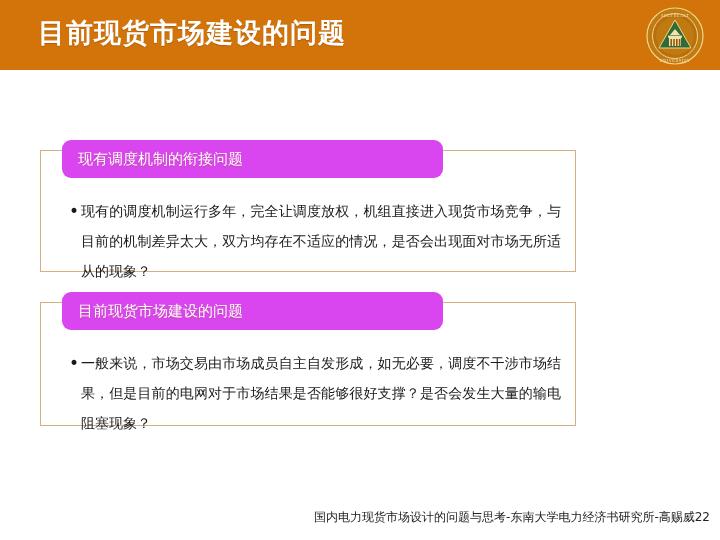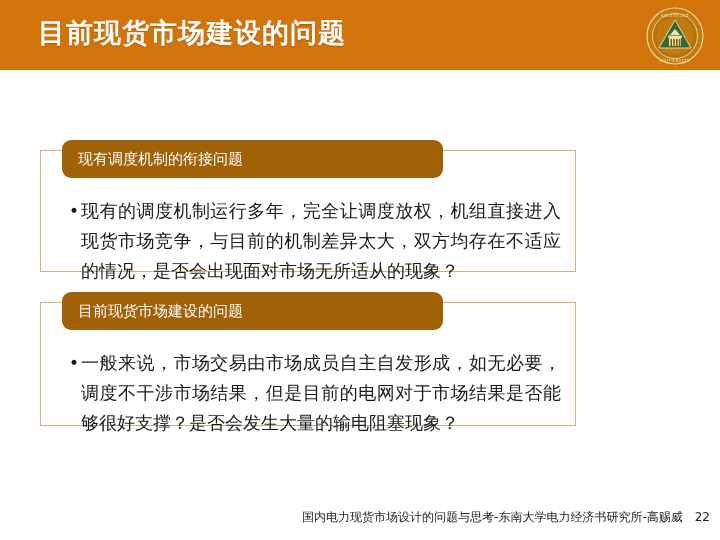--- a/index.html
+++ b/index.html
@@ -68,21 +68,21 @@
   .sec-1-body { height: 122px; }
   .sec-2-body { height: 124px; }
 
   
   .sec-header {
     position: absolute;
     left: 62px;
     top: 0px;
     width: 381px;
     height: 38px;
-    background: #a16207;
+    background: #d946ef;
     border-radius: 9px;
     box-sizing: border-box;
   }
   .sec-header-label {
     position: absolute;
     left: 16px;
     top: 9px;
     font-size: 15px;
     color: #ffffff;
     line-height: 20px;
@@ -101,39 +101,39 @@
   }
   .bullet-dot {
     width: 12px;
     flex: 0 0 12px;
     font-size: 17px;
     line-height: 30px;
     color: #1a1a1a;
   }
   .bullet-text {
     flex: 1 1 auto;
-    font-size: 18px;
+    font-size: 14px;
     line-height: 30px;
     color: #1a1a1a;
     text-align: justify;
     text-justify: inter-ideograph;
   }
 
   
   .footer {
     position: absolute;
     left: 0;
     top: 509px;
     width: 710px;
     text-align: right;
     font-size: 12px;
     color: #222222;
     white-space: nowrap;
   }
-  .footer .page-num { margin-left: 12px; }
+  .footer .page-num { margin-left: 0; }
 </style>
 </head>
 <body>
 
 <div class="title-bar">
   <div class="title-text">目前现货市场建设的问题</div>
 </div>
 
 <div class="seal">
   <svg width="62" height="60" viewBox="0 0 62 60">

